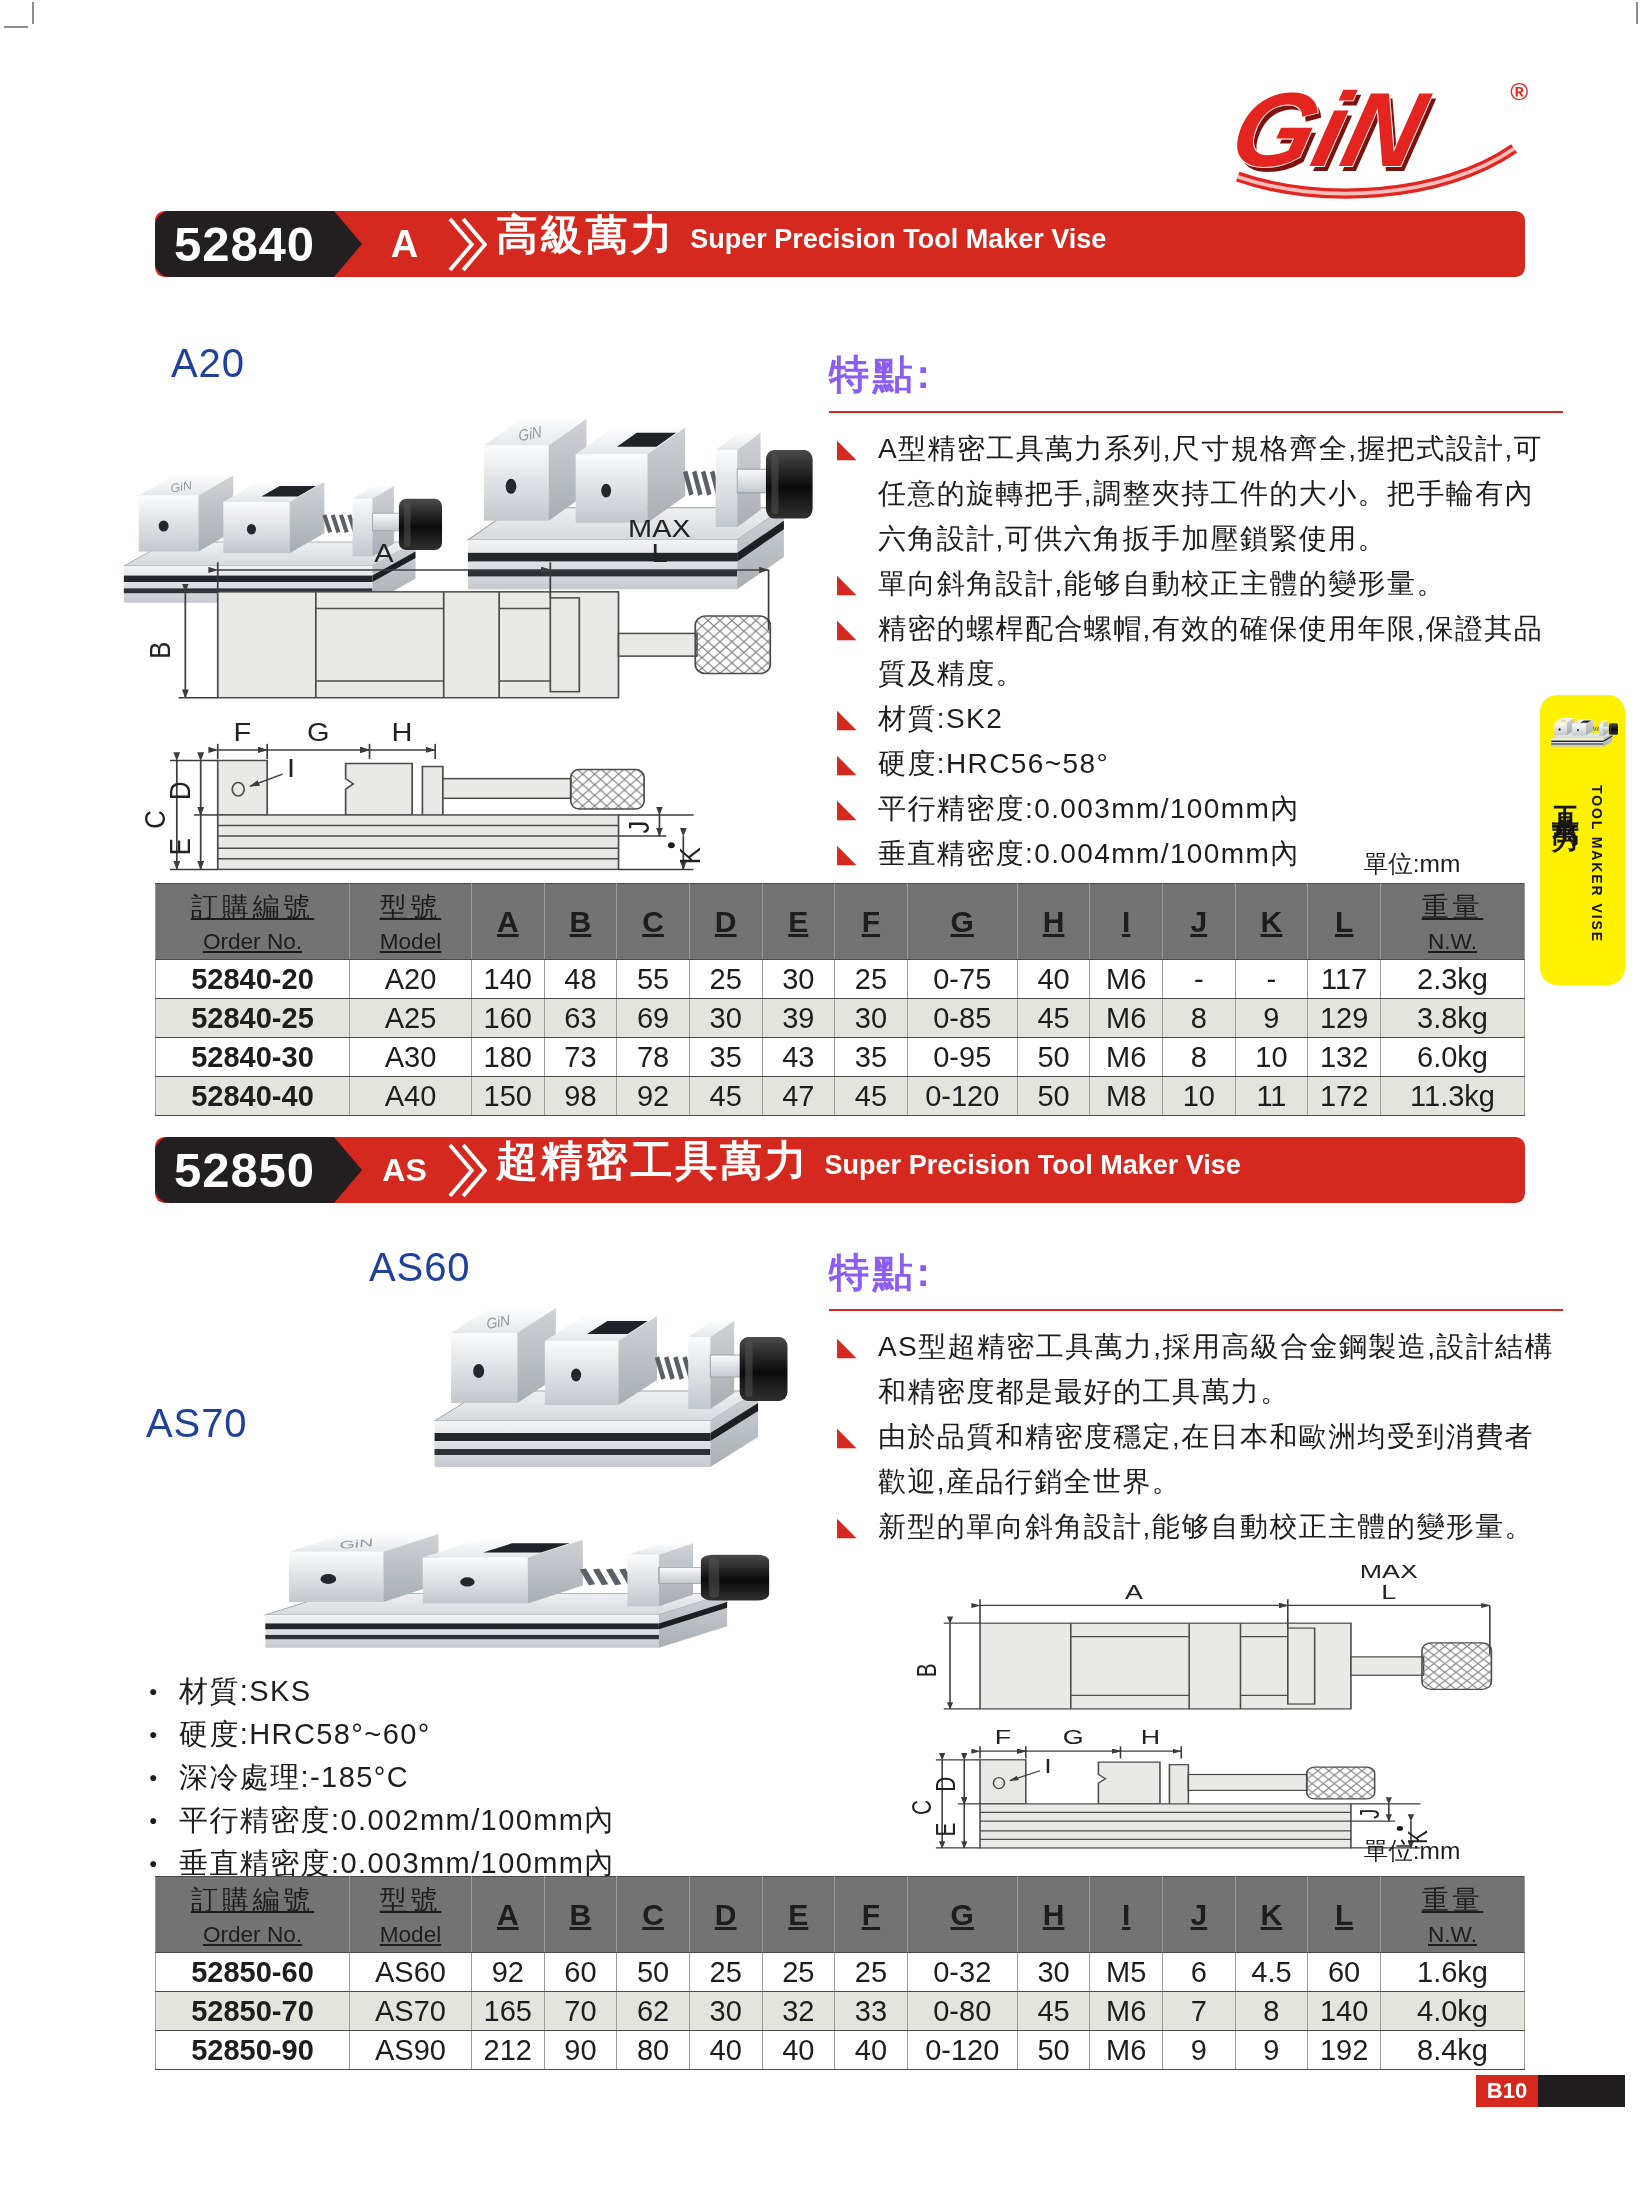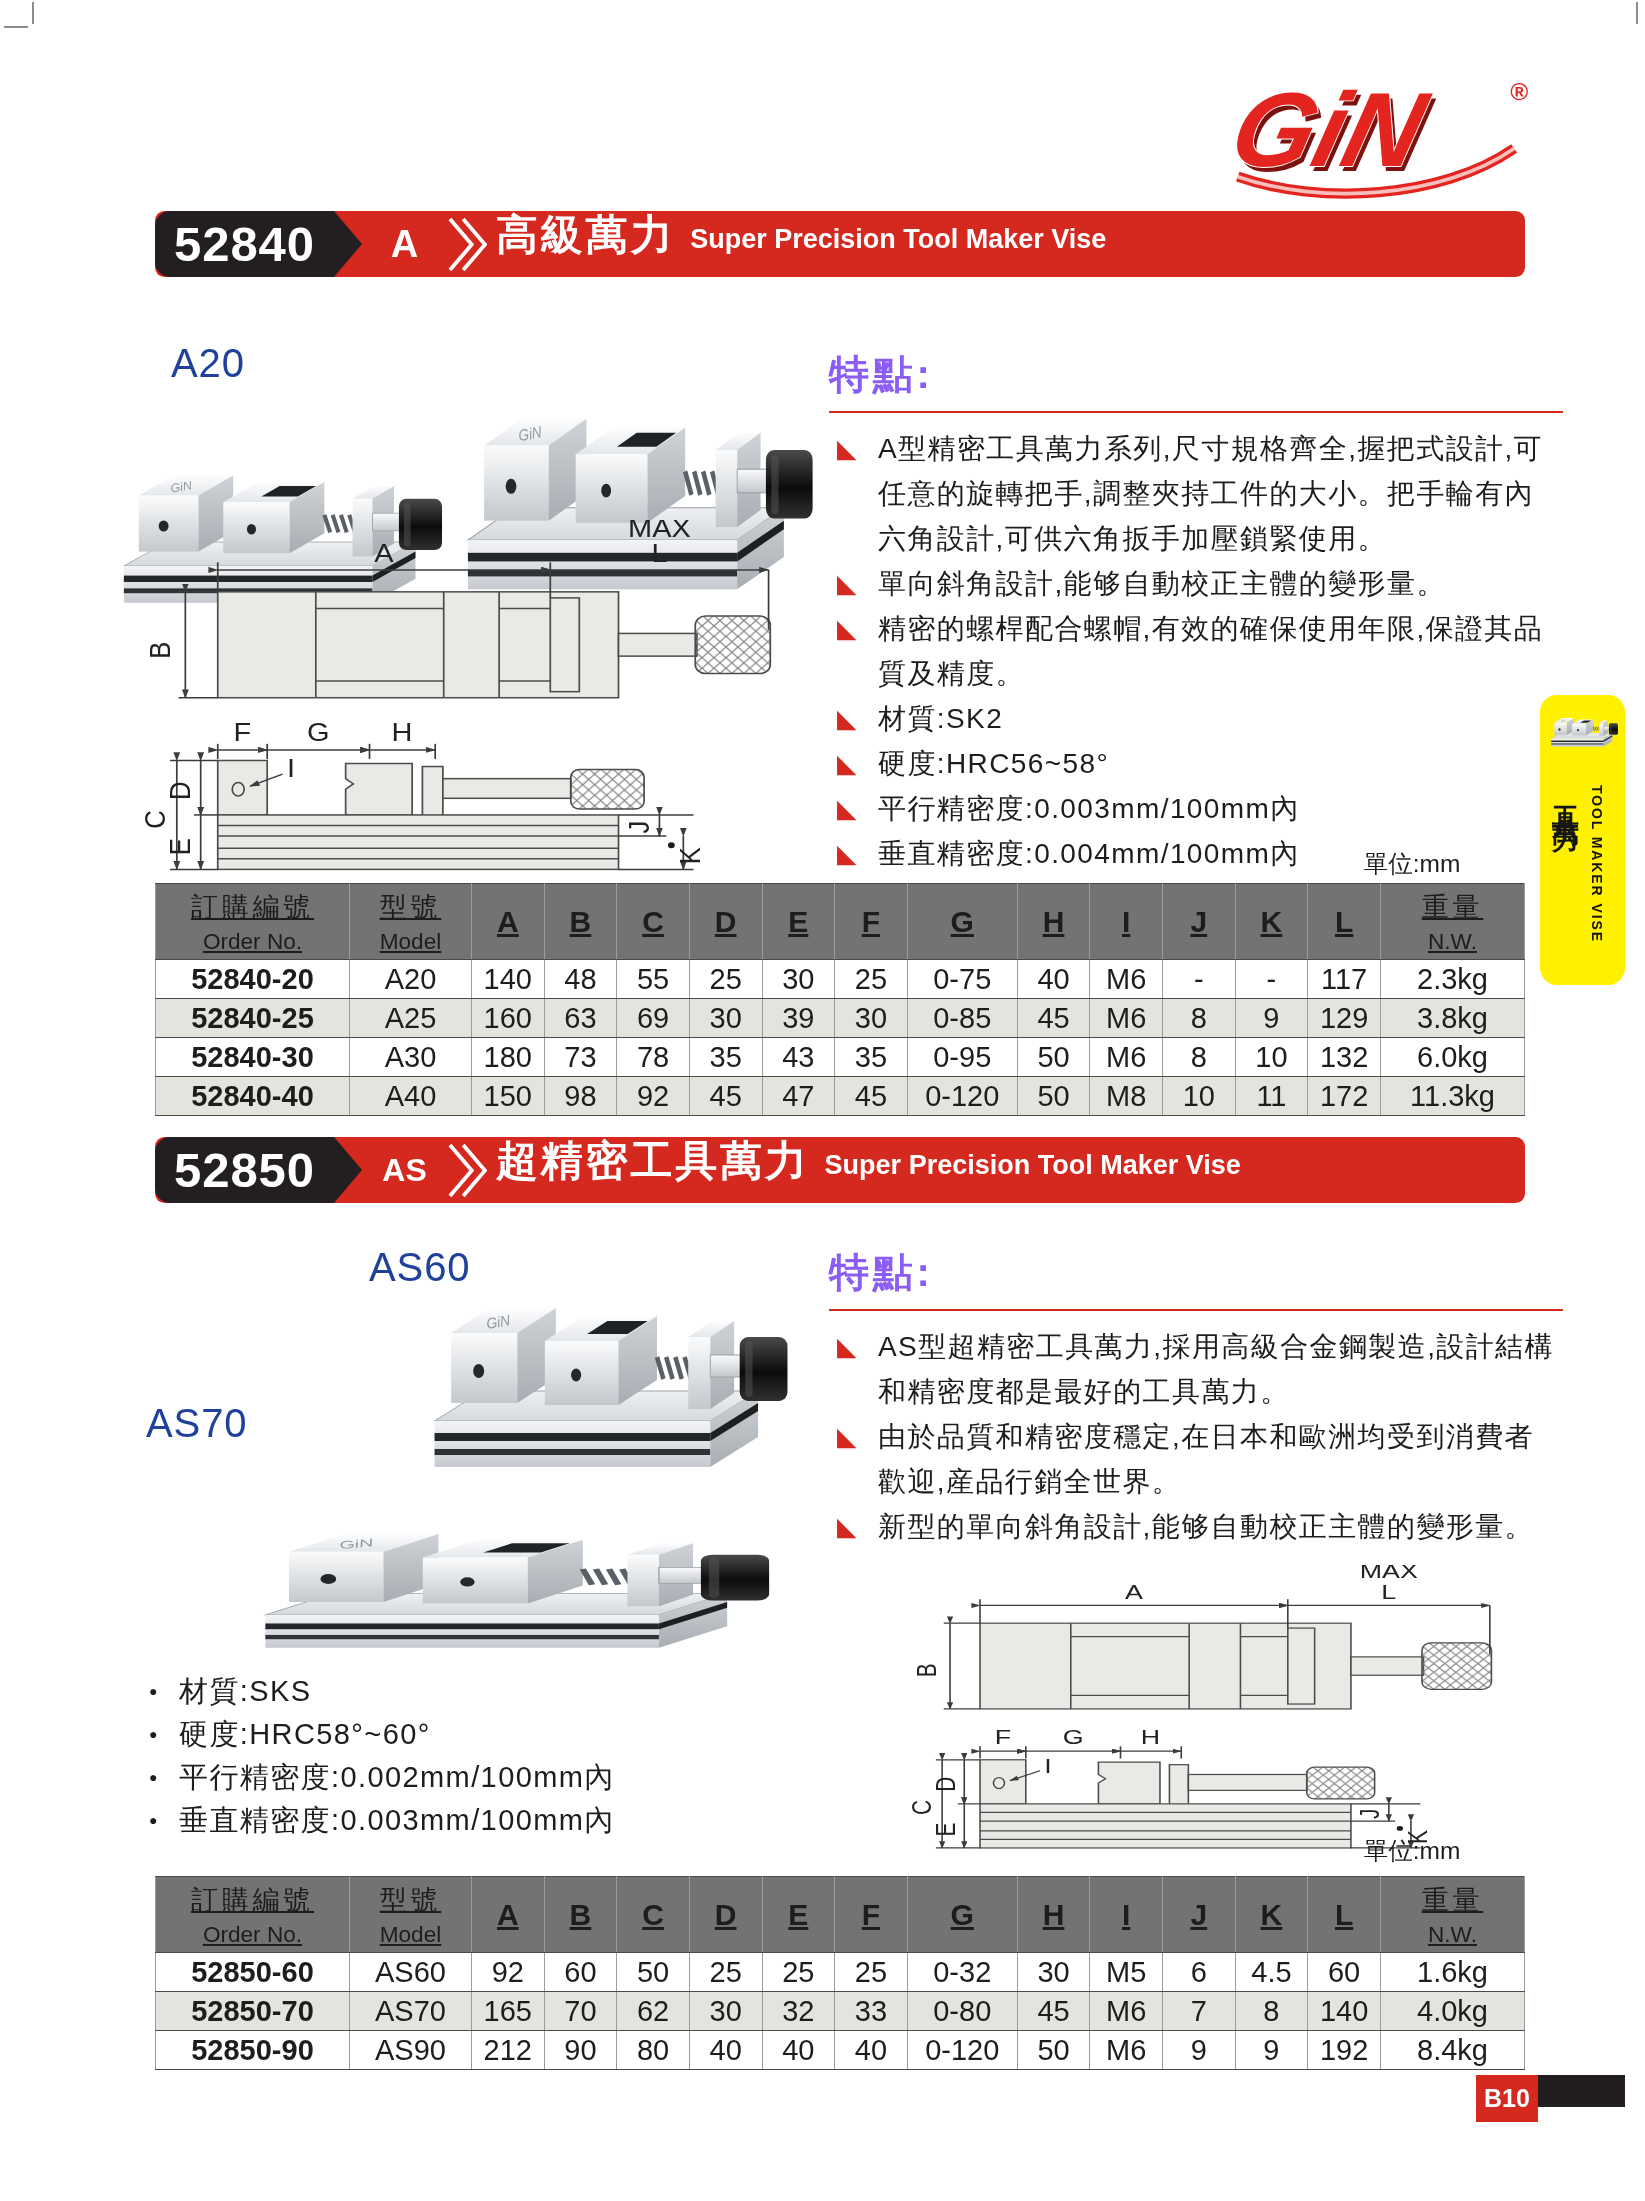--- a/index.html
+++ b/index.html
@@ -60,21 +60,21 @@
   
   .side-tab{position:absolute;left:1540px;top:695px;width:85px;height:290px;background:#fff100;border-radius:17px;}
   .tab-vise{position:absolute;left:5.6px;top:11.3px;}
   .tab-zh{position:absolute;left:7.5px;top:89px;writing-mode:vertical-rl;text-orientation:upright;
           font-size:27px;font-weight:bold;letter-spacing:6.6px;color:#151515;}
   .tab-en{position:absolute;left:49px;top:90px;writing-mode:vertical-rl;
           font-size:14px;font-weight:bold;letter-spacing:1.9px;color:#151515;}
 
   
   .badge{position:absolute;left:1476px;top:2075px;display:flex;}
-  .badge-red{width:62px;height:47px;background:#d5281e;color:#fff;font-size:25px;font-weight:bold;
+  .badge-red{width:62px;height:32px;background:#d5281e;color:#fff;font-size:22px;font-weight:bold;
              display:flex;align-items:center;justify-content:center;}
   .badge-black{width:87px;height:32px;background:#221e1f;}
 
   .abs{position:absolute;}
 </style>
 </head>
 <body>
 
 <svg style="position:absolute;width:0;height:0" aria-hidden="true">
   <defs>
@@ -424,20 +424,21 @@
         <li>AS型超精密工具萬力,採用高級合金鋼製造,設計結構和精密度都是最好的工具萬力。</li>
         <li>由於品質和精密度穩定,在日本和歐洲均受到消費者歡迎,産品行銷全世界。</li>
         <li>新型的單向斜角設計,能够自動校正主體的變形量。</li>
       </ul>
   </div>
 
   <div class="abs" style="left:141px;top:1662px;width:678px">
     <ul class="b-list">
         <li>材質:SKS</li>
         <li>硬度:HRC58°~60°</li>
+        <li>深冷處理:-185°C</li>
         <li>平行精密度:0.002mm/100mm內</li>
         <li>垂直精密度:0.003mm/100mm內</li>
       </ul>
   </div>
 
   <svg class="abs" style="left:909px;top:1565px" width="584" height="294" viewBox="0 0 740 480" preserveAspectRatio="none">
       <use href="#techdraw"></use>
     </svg>
 
   <div class="unit" style="left:1299px;top:1834px">單位:mm</div>

